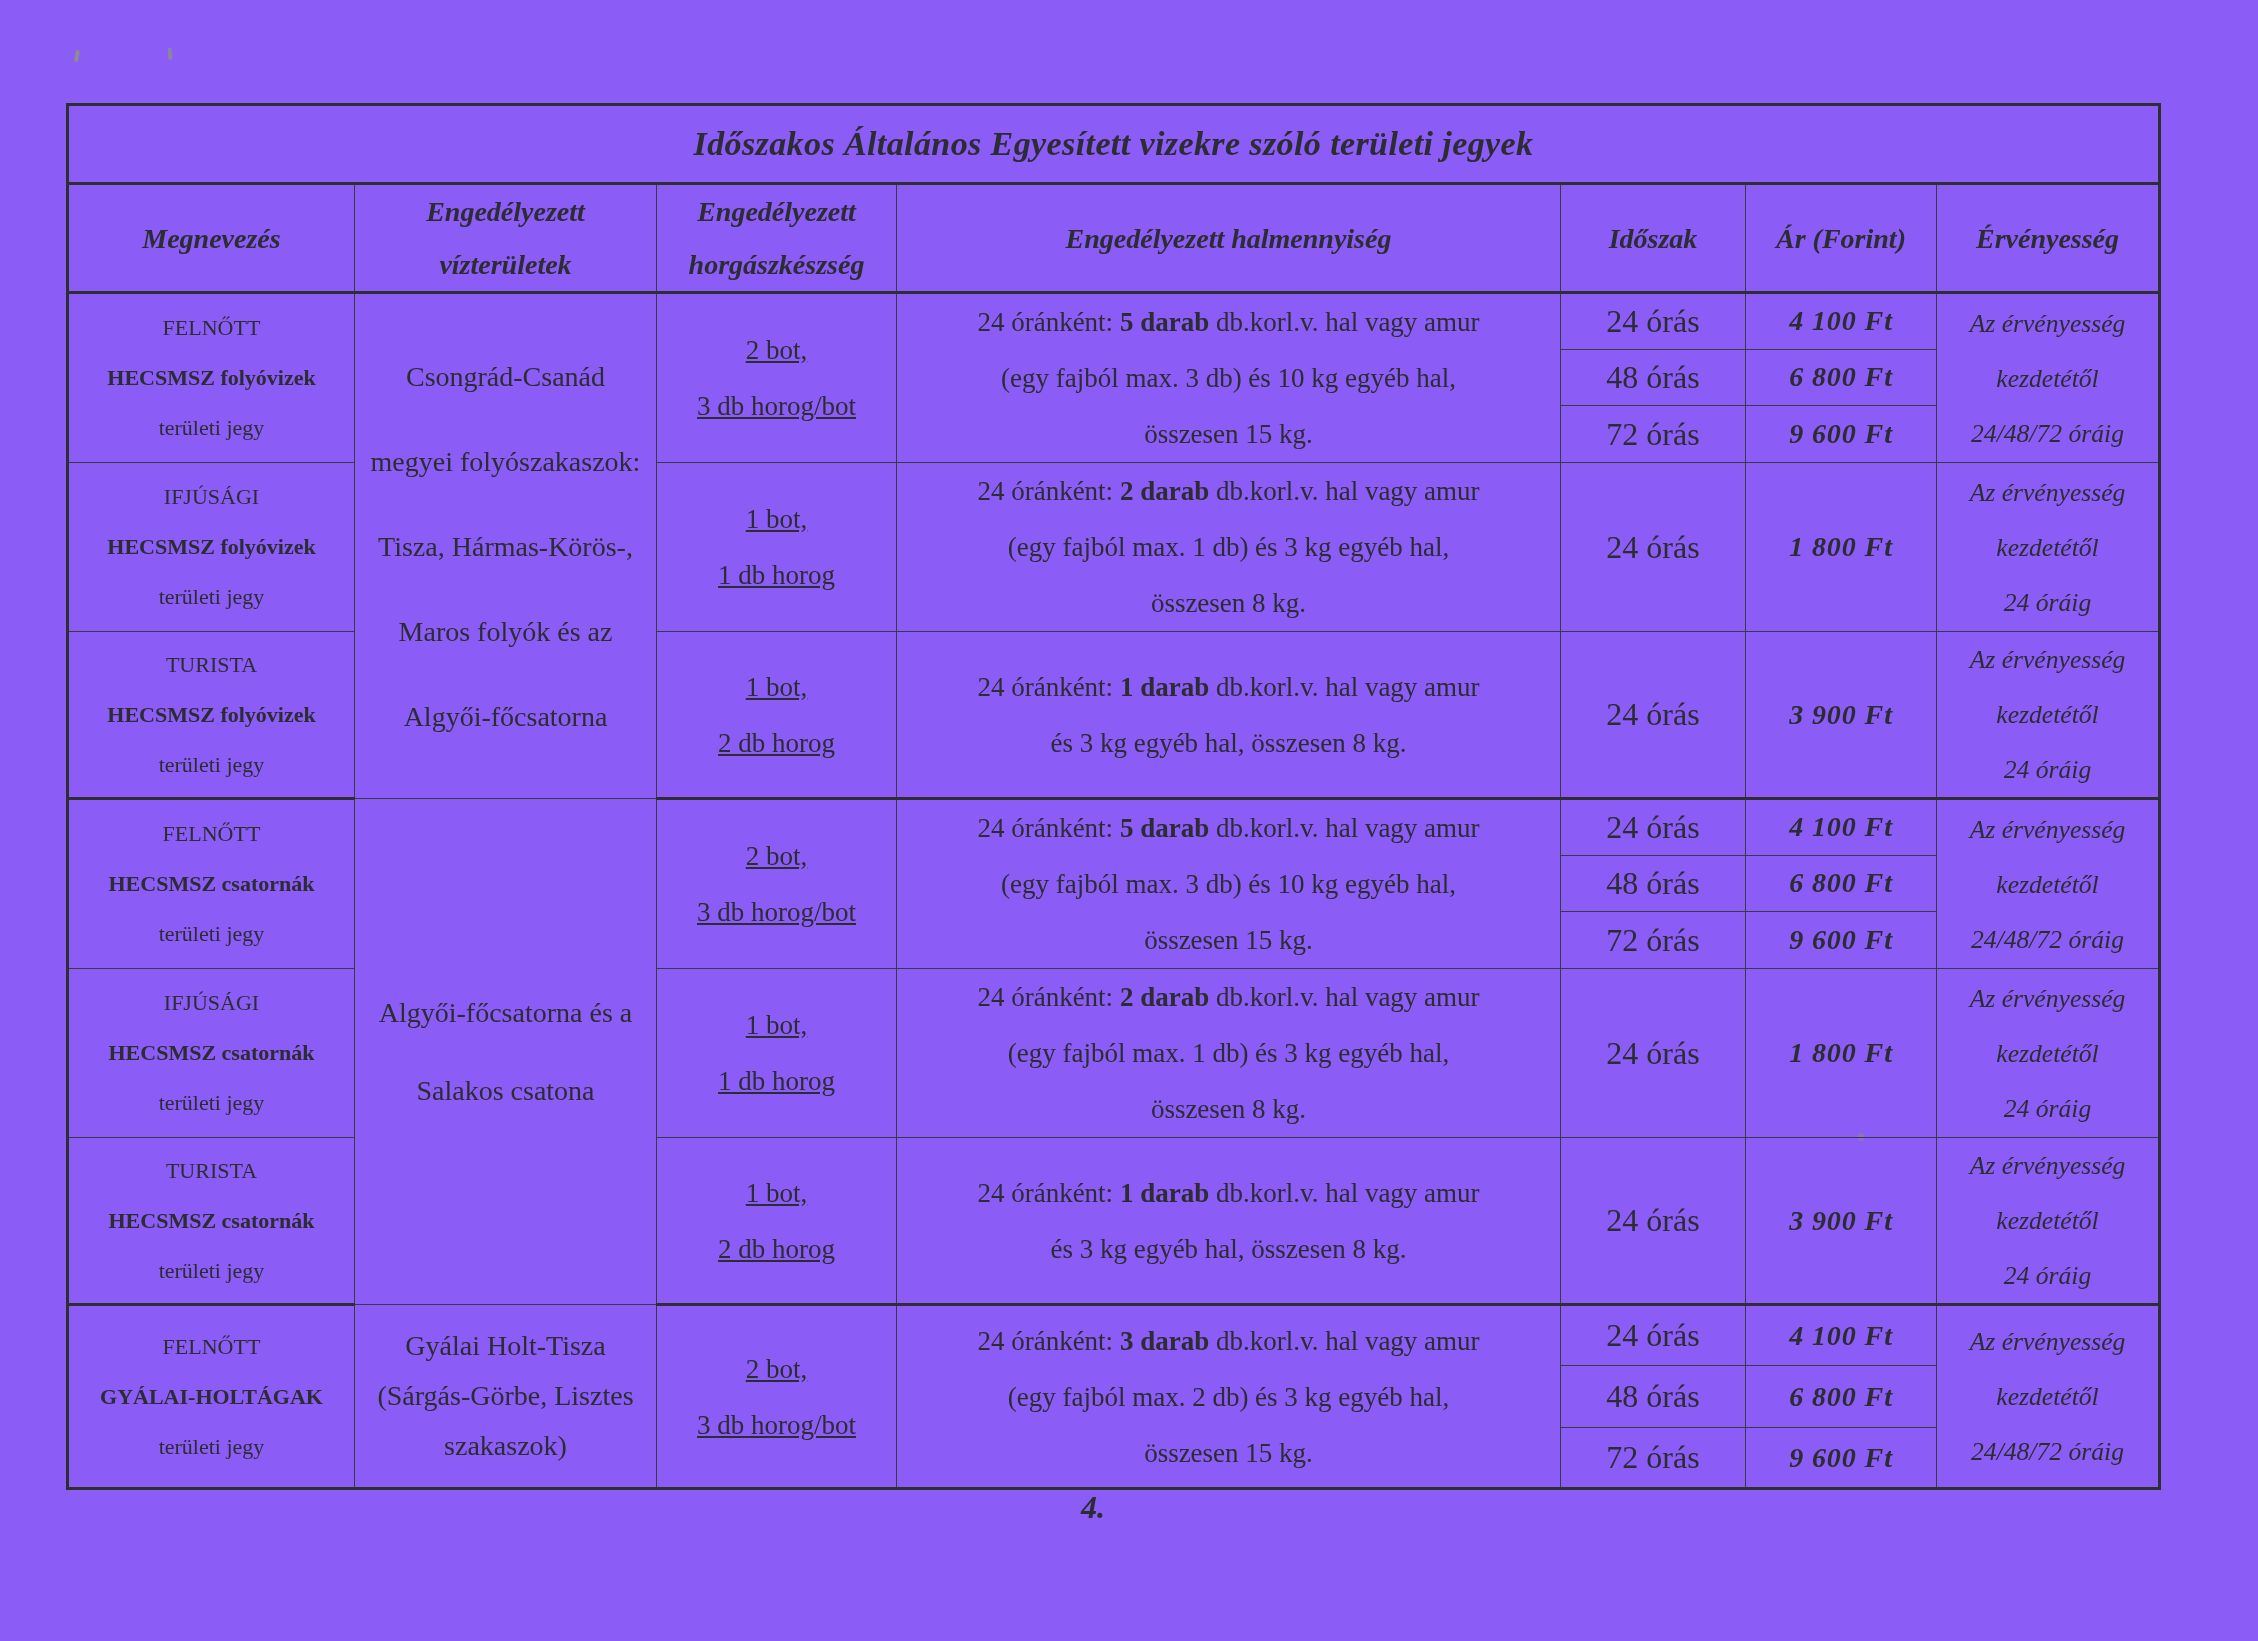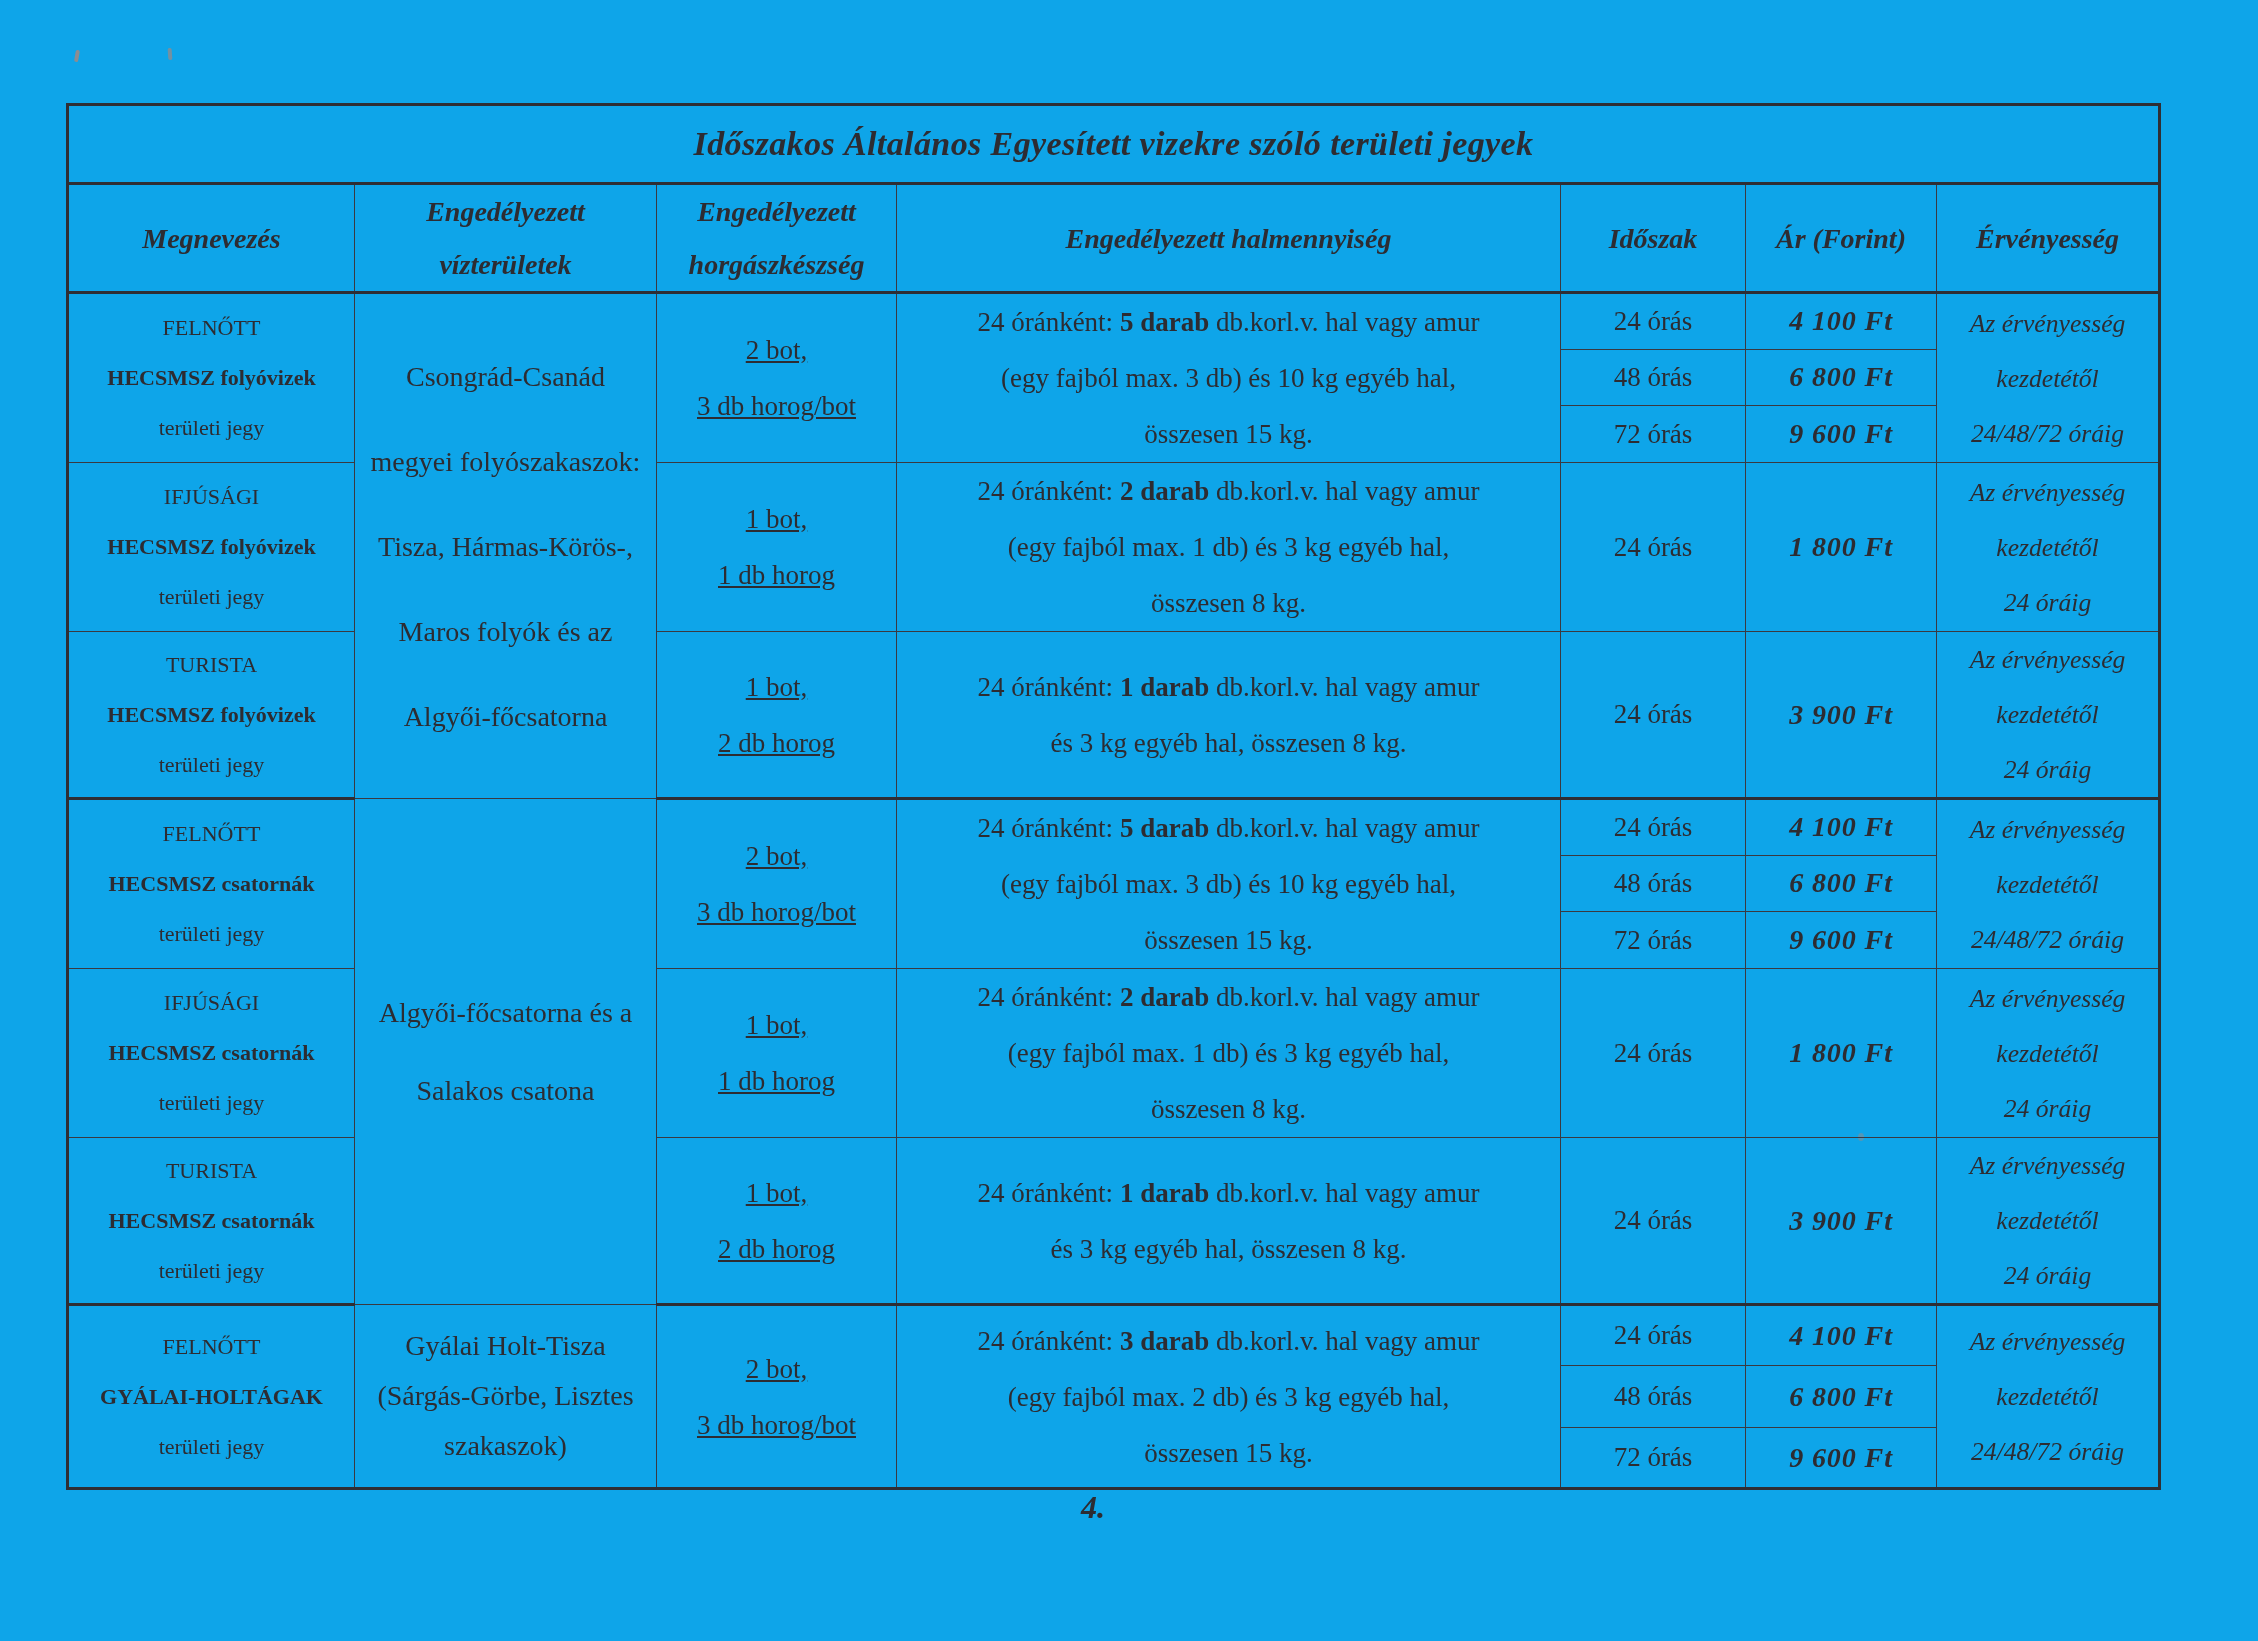--- a/index.html
+++ b/index.html
@@ -1,20 +1,20 @@
 <!DOCTYPE html>
 <html style="font-size:14px"><head>
 <meta charset="utf-8">
 <style>
   html,body{margin:0;padding:0;}
   body{background:#e9e9e6;}
   .page{
     position:relative;
     width:2258px;height:1642px;
-    background:#0ea5e9;
+    background:#8b5cf6;
     font-family:"Liberation Serif","DejaVu Serif",serif;
     color:#2d2c32;
     overflow:hidden;
   }
   table.permit{
     position:absolute;left:66px;top:103px;
     width:2093px;
     border-collapse:collapse;
     table-layout:fixed;
     border:3.5px solid #2f2e33;
@@ -49,21 +49,21 @@
   .gsep{border-bottom:3.5px solid #2f2e33 !important;}
   .c-name{font-size:22px;line-height:50px;}
   .ln-strong{font-weight:bold;}
   .c-water{font-weight:normal;font-size:28px;margin-left:32px;}
   .w-g0{line-height:85px;}
   .w-g1{line-height:78px;}
   .w-g2{line-height:50px;}
   .c-gear{font-size:27px;line-height:56px;text-decoration:underline;}
   .c-catch{font-size:27px;line-height:56px;padding:0 5px;}
   .c-catch .qty{font-weight:bold;}
-  .c-period{font-size:27px;}
+  .c-period{font-size:32px;}
   .c-price{font-size:28px;font-weight:bold;font-style:italic;letter-spacing:0.9px;margin-top:20px;}
   .c-valid{font-size:25.6px;font-style:italic;line-height:55px;}
   .page-number{
     position:absolute;left:1081px;top:1489px;
     font-size:32px;font-weight:bold;font-style:italic;
   }
   .speck{position:absolute;background:#8d8c90;border-radius:1.8px;}
   .speck.s1{left:75px;top:50px;width:4.4px;height:11.5px;transform:rotate(10deg);}
   .speck.s2{left:168px;top:48px;width:3.5px;height:12.4px;transform:rotate(-4deg);opacity:.8;}
   .speck.s3{left:1858px;top:1133px;width:6.2px;height:8px;opacity:.55;border-radius:50%;}

